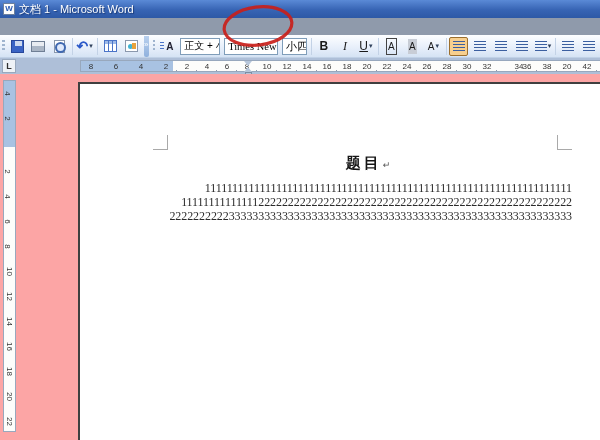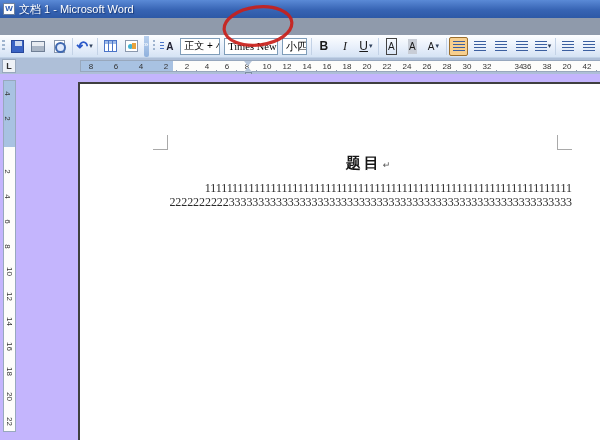--- a/index.html
+++ b/index.html
@@ -66,21 +66,21 @@
   .hnum { position:absolute; top:1px; font-size:8px; color:#333; transform:translateX(-50%); }
   #hruler::after { content:""; position:absolute; left:95px; right:0; top:9px; height:1px;
     background:repeating-linear-gradient(90deg,#8b9cae 0 1px,transparent 1px 20px); }
   .ind-tri-down { position:absolute; left:163px; top:0; width:0; height:0;
     border-left:4px solid transparent; border-right:4px solid transparent; border-top:5px solid #b7c6da; }
   .ind-tri-up { position:absolute; left:163px; top:6px; width:0; height:0;
     border-left:4px solid transparent; border-right:4px solid transparent; border-bottom:5px solid #b7c6da; }
   .ind-box { position:absolute; left:164px; top:11px; width:7px; height:3px; background:#b7c6da; border:1px solid #7d8da2; }
 
   
-  #docarea { position:absolute; left:0; top:74px; width:600px; height:366px; background:#c4b5fd; }
+  #docarea { position:absolute; left:0; top:74px; width:600px; height:366px; background:#fca5a5; }
   #vruler { position:absolute; left:3px; top:6px; width:13px; height:352px; background:#fdfdfb; border:1px solid #98a8bd; }
   #vruler .margin { position:absolute; left:0; top:0; width:100%; height:66px; background:#a8c2e2; }
   .vnum { position:absolute; left:1px; font-size:8px; color:#333; transform:rotate(90deg); }
   #page { position:absolute; left:78px; top:8px; width:522px; height:358px; background:#fff;
     border-top:2px solid #3f3f3f; border-left:2px solid #3f3f3f; }
   .mark-tl { position:absolute; left:153px; top:61px; width:15px; height:15px;
     border-right:1px solid #a9a9a9; border-bottom:1px solid #a9a9a9; }
   .mark-tr { position:absolute; left:557px; top:61px; width:15px; height:15px;
     border-left:1px solid #a9a9a9; border-bottom:1px solid #a9a9a9; }
   #doctitle { position:absolute; left:168px; top:80px; width:400px; text-align:center;
@@ -247,20 +247,21 @@
           <span class="vnum" style="top: 311px;">20</span>
           <span class="vnum" style="top: 336px;">22</span>
         </div>
     </div>
     <div id="page"></div>
     <div class="mark-tl"></div>
     <div class="mark-tr"></div>
     <div id="doctitle"><span>题目</span><span class="pilcrow">↵</span></div>
     <div id="doclines">
         <div>1111111111111111111111111111111111111111111111111111111111111111111</div>
+        <div>1111111111111122222222222222222222222222222222222222222222222222222</div>
         <div>22222222223333333333333333333333333333333333333333333333333333333333</div>
       </div>
   </div>
 
   <svg id="annot" viewBox="0 0 600 440">
     <ellipse cx="258" cy="26" rx="34" ry="19" transform="rotate(-7 258 26)" fill="none" stroke="#c9201a" stroke-width="3.2" opacity="0.92"></ellipse>
   </svg>
 
 </div>
 

